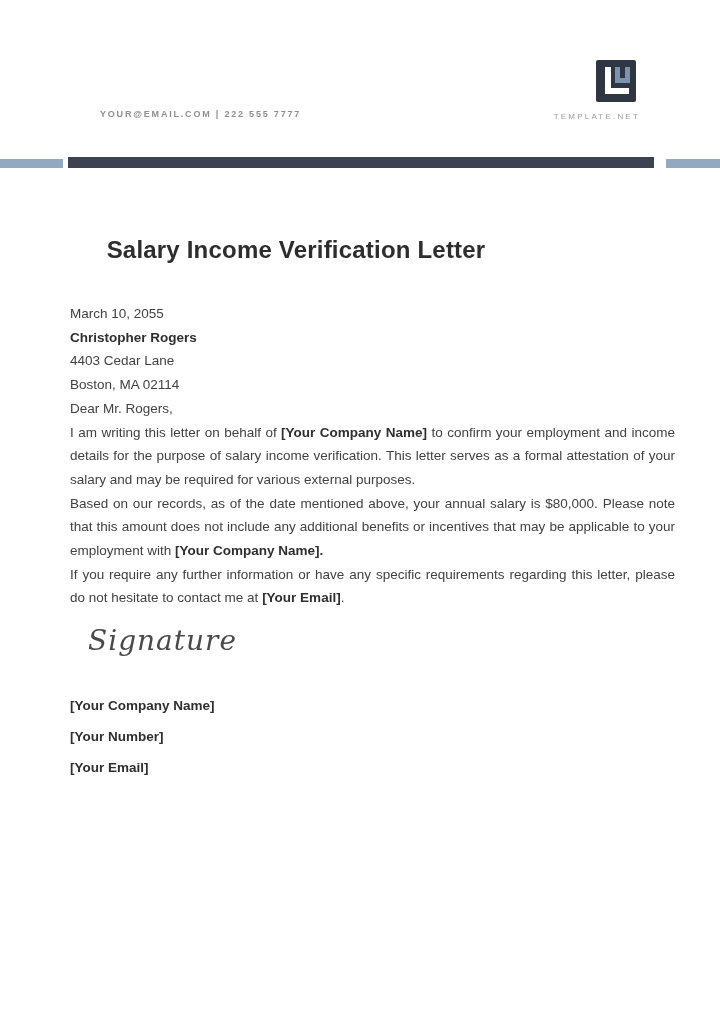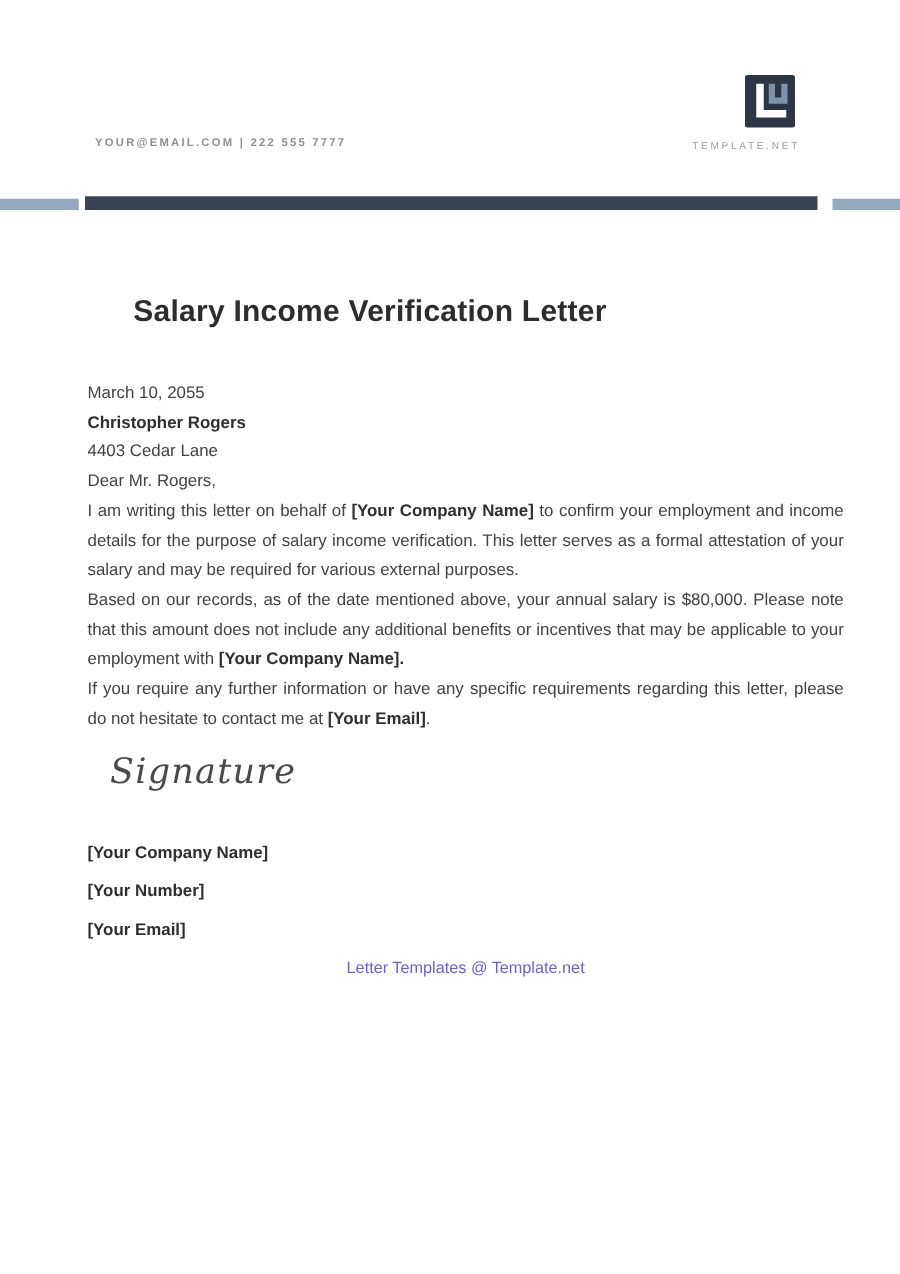--- a/index.html
+++ b/index.html
@@ -2,21 +2,21 @@
 <html><head>
 <meta charset="utf-8">
 <style>
   html,body{margin:0;padding:0;background:#fff;}
   .page{
     position:relative;width:720px;height:1019px;background:#ffffff;
     font-family:"Liberation Sans", sans-serif;overflow:hidden;
   }
   
   .contact{
-    position:absolute;left:76px;top:109px;
+    position:absolute;left:100px;top:109px;
     font-size:9px;font-weight:700;letter-spacing:1.8px;
     color:#8f8f8f;text-transform:uppercase;
   }
   .logo{position:absolute;left:596px;top:60px;width:40px;height:43px;}
   .brand{
     position:absolute;right:80px;top:112px;
     font-size:8px;font-weight:400;letter-spacing:2.2px;
     color:#9b9b9b;text-transform:uppercase;
   }
   
@@ -74,31 +74,31 @@
     <div class="seg-dark"></div>
     <div class="seg-light-right"></div>
   </div>
 
   <div class="title">Salary Income Verification Letter</div>
 
   <div class="letter">
     <p>March 10, 2055</p>
     <p><b>Christopher Rogers</b></p>
     <p>4403 Cedar Lane</p>
+    <p>Boston, MA 02114</p>
     <p>Dear Mr. Rogers,</p>
 
     <p class="just"><span>I am writing this letter on behalf of </span><b>[Your Company Name]</b><span> to confirm your employment and income details for the purpose of salary income verification. This letter serves as a formal attestation of your salary and may be required for various external purposes.</span></p>
 
     <p class="just"><span>Based on our records, as of the date mentioned above, your annual salary is $80,000. Please note that this amount does not include any additional benefits or incentives that may be applicable to your employment with </span><b>[Your Company Name].</b></p>
 
     <p class="just"><span>If you require any further information or have any specific requirements regarding this letter, please do not hesitate to contact me at </span><b>[Your Email]</b><span>.</span></p>
 
 
     <p class="signature-script">Signature</p>
 
     <p class="sig-line">[Your Company Name]</p>
     <p class="sig-line">[Your Number]</p>
     <p class="sig-line">[Your Email]</p>
 
-    <p class="footer"><a>Letter Templates @ Template.net</a></p>
   </div>
 
 </div>
 
 </body></html>

